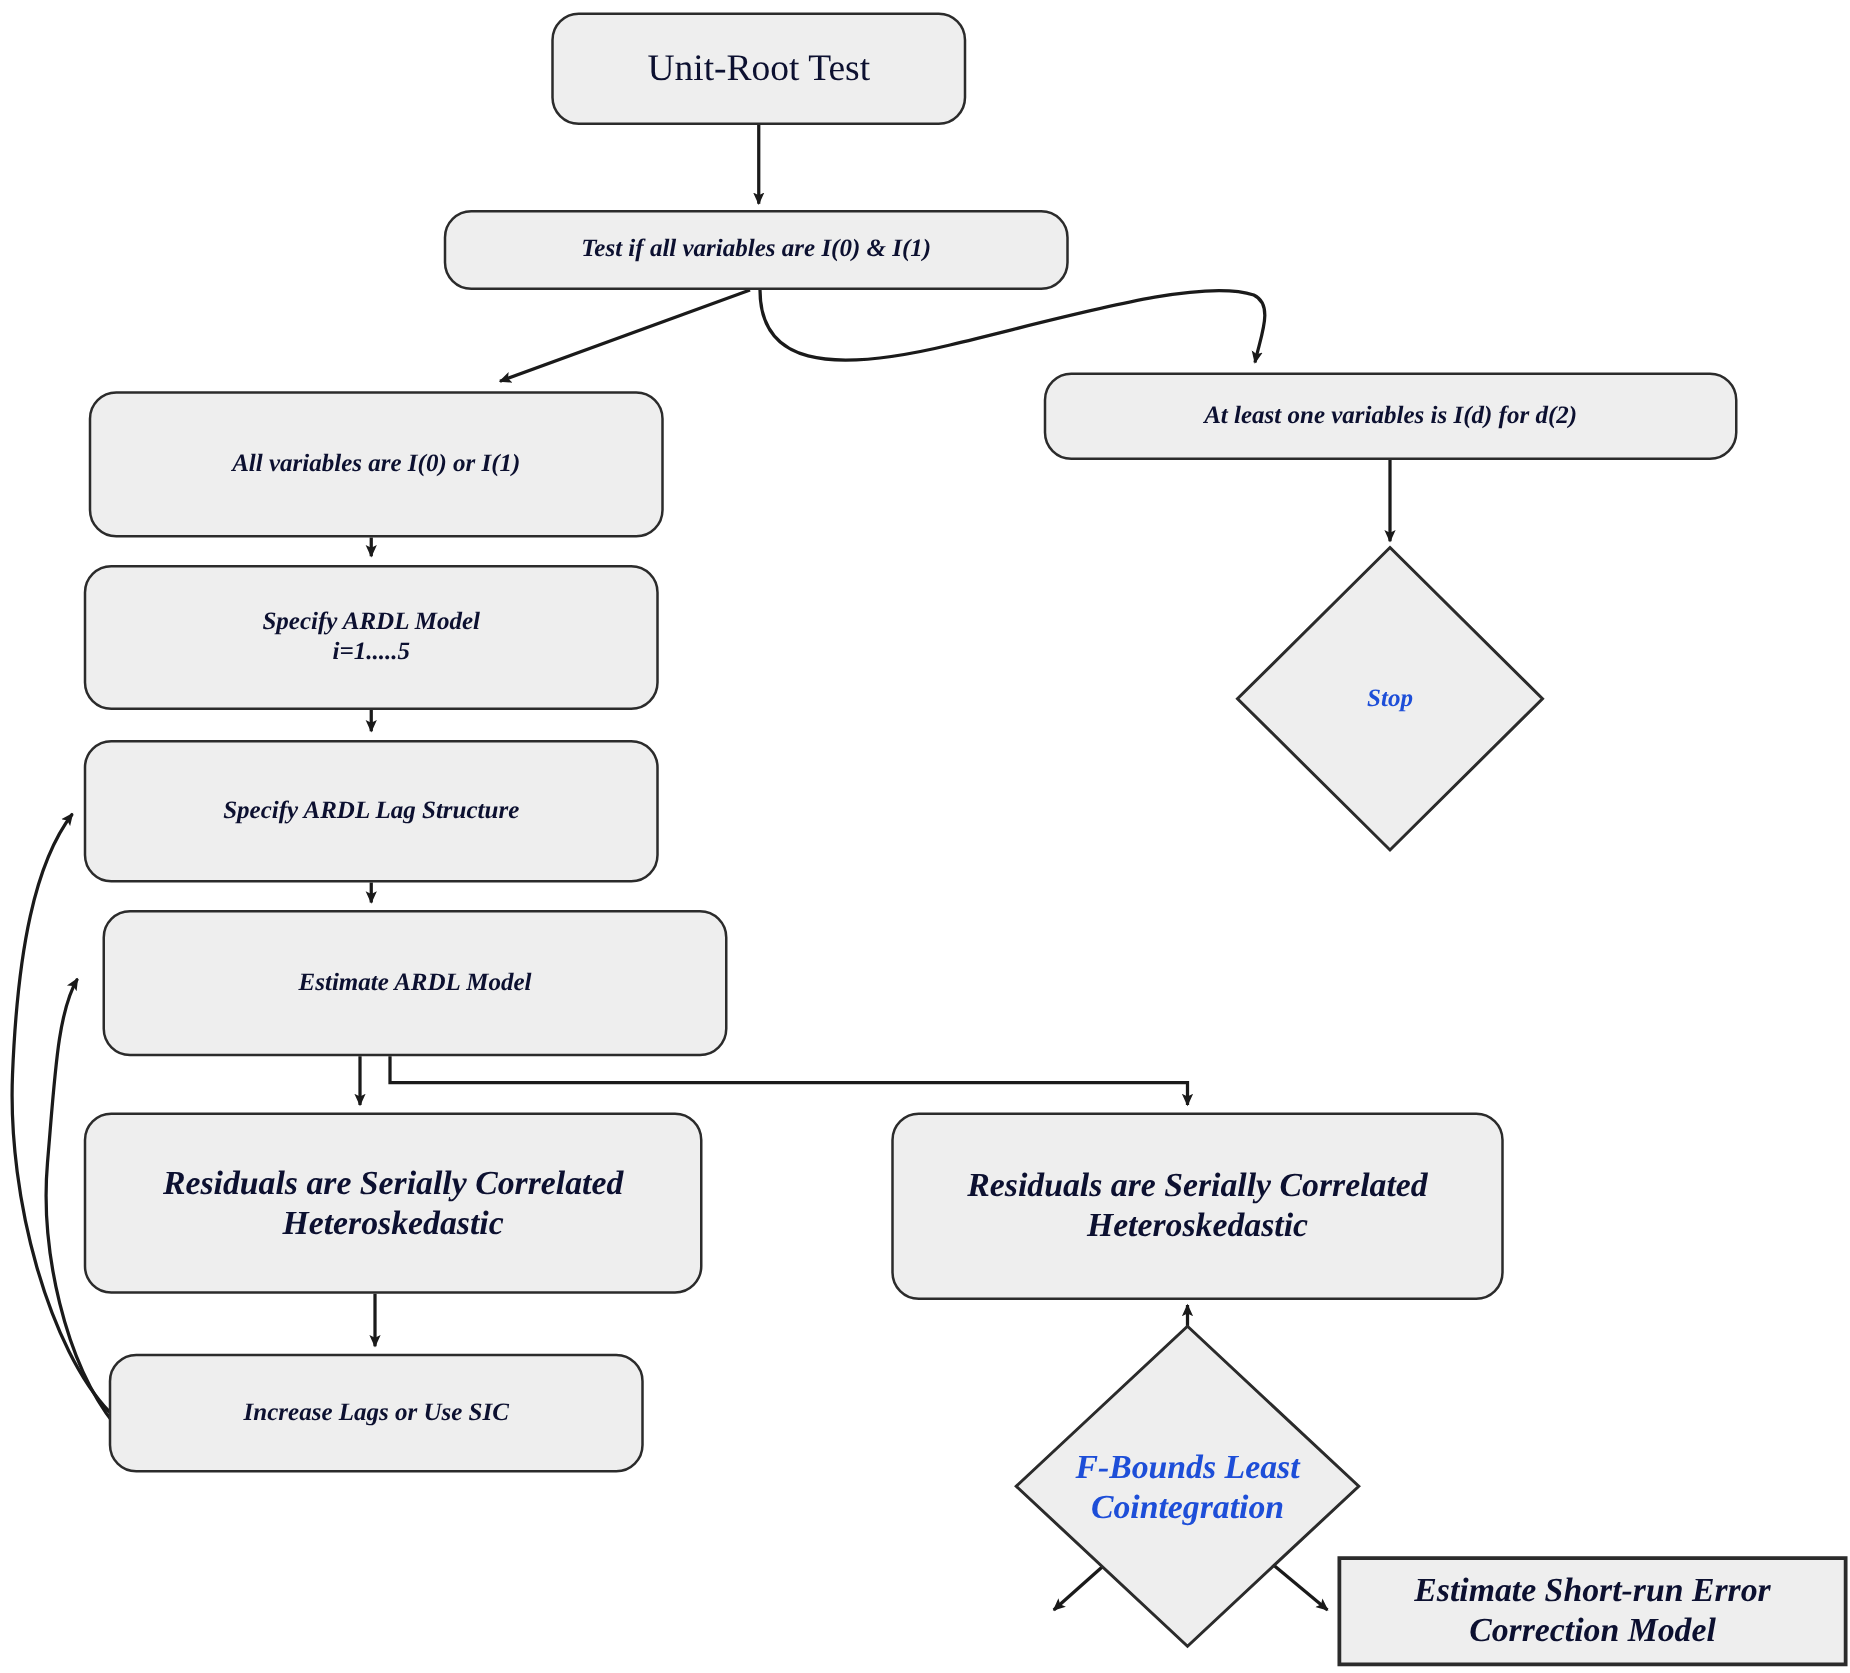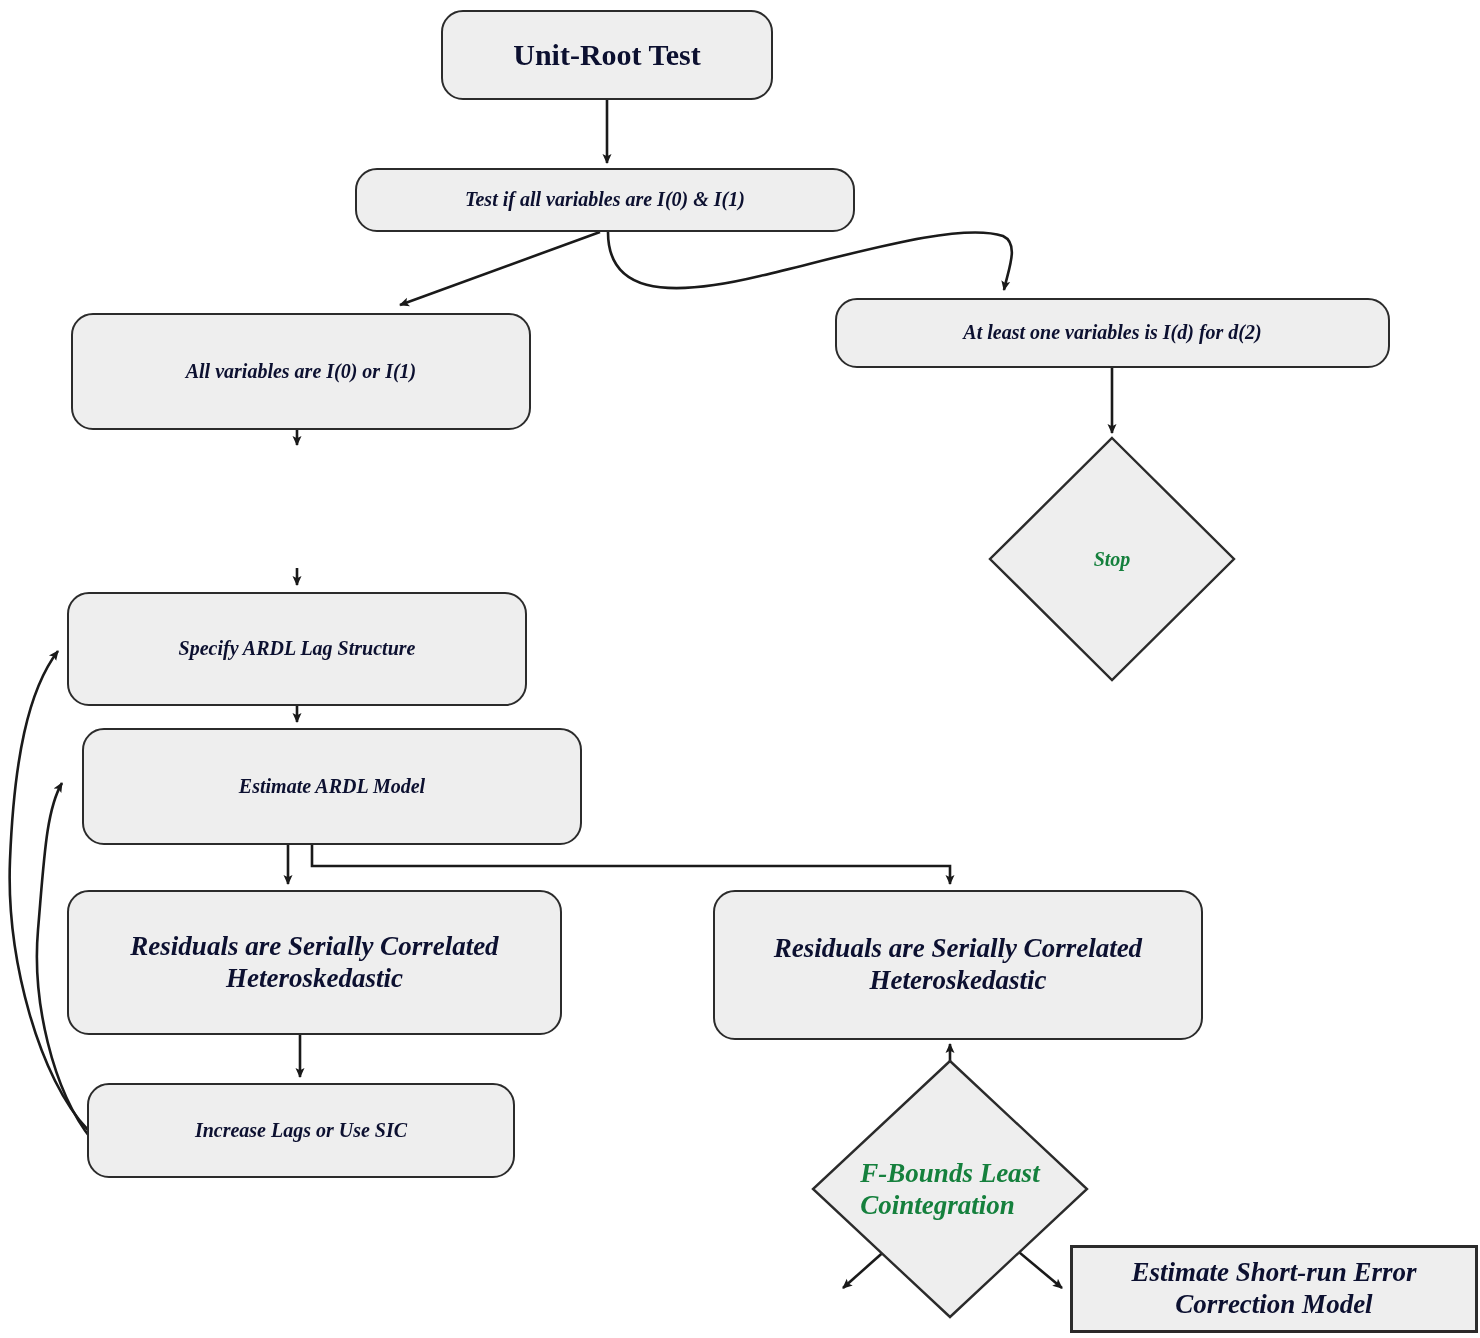--- a/index.html
+++ b/index.html
@@ -36,37 +36,37 @@
     font-style: italic;
     font-weight: bold;
     line-height: 1.18;
     z-index: 2;
   }
   .node.rounded { border-radius: 22px; }
   .node.sharp { border-radius: 0; border-width: 3px; }
   .node .label { display: block; padding: 0 10px; }
   .node.title-node {
     font-style: normal;
-    font-weight: bold;
+    font-weight: normal;
   }
   .diamond-wrap {
     position: absolute;
     z-index: 2;
   }
   .diamond-wrap svg { position: absolute; left: 0; top: 0; }
   .diamond-label {
     position: absolute;
     left: 0; top: 0;
     width: 100%;
     height: 100%;
     display: flex;
     align-items: center;
     justify-content: center;
-    text-align: left;
-    color: #15803d;
+    text-align: center;
+    color: #1d4ed8;
     font-style: italic;
     font-weight: bold;
     line-height: 1.2;
   }
   .fs-30 { font-size: 30px; }
   .fs-28 { font-size: 20px; }
   .fs-27 { font-size: 27px; }
 </style>
 </head>
 <body>
@@ -129,20 +129,26 @@
     <svg width="250" height="248" viewBox="0 0 250 248">
       <polygon points="125,3 247,124 125,245 3,124" fill="#eeeeee" stroke="#2b2b2b" stroke-width="2.4"></polygon>
     </svg>
     <div class="diamond-label fs-28">Stop</div>
   </div>
 
   <div class="node rounded fs-28" style="left:71px; top:313px; width:460px; height:117px;">
     <span class="label">All variables are I(0) or I(1)</span>
   </div>
 
+  <div class="node rounded fs-28" style="left:67px; top:452px; width:460px; height:116px;">
+    <span class="label">
+      <span>Specify ARDL Model</span><br>
+      <span>i=1.....5</span>
+    </span>
+  </div>
 
   <div class="node rounded fs-28" style="left:67px; top:592px; width:460px; height:114px;">
     <span class="label">Specify ARDL Lag Structure</span>
   </div>
 
   <div class="node rounded fs-28" style="left:82px; top:728px; width:500px; height:117px;text-align:center;">
     <span class="label">Estimate ARDL Model</span>
   </div>
 
   <div class="node rounded fs-27" style="left:67px; top:890px; width:495px; height:145px;">

